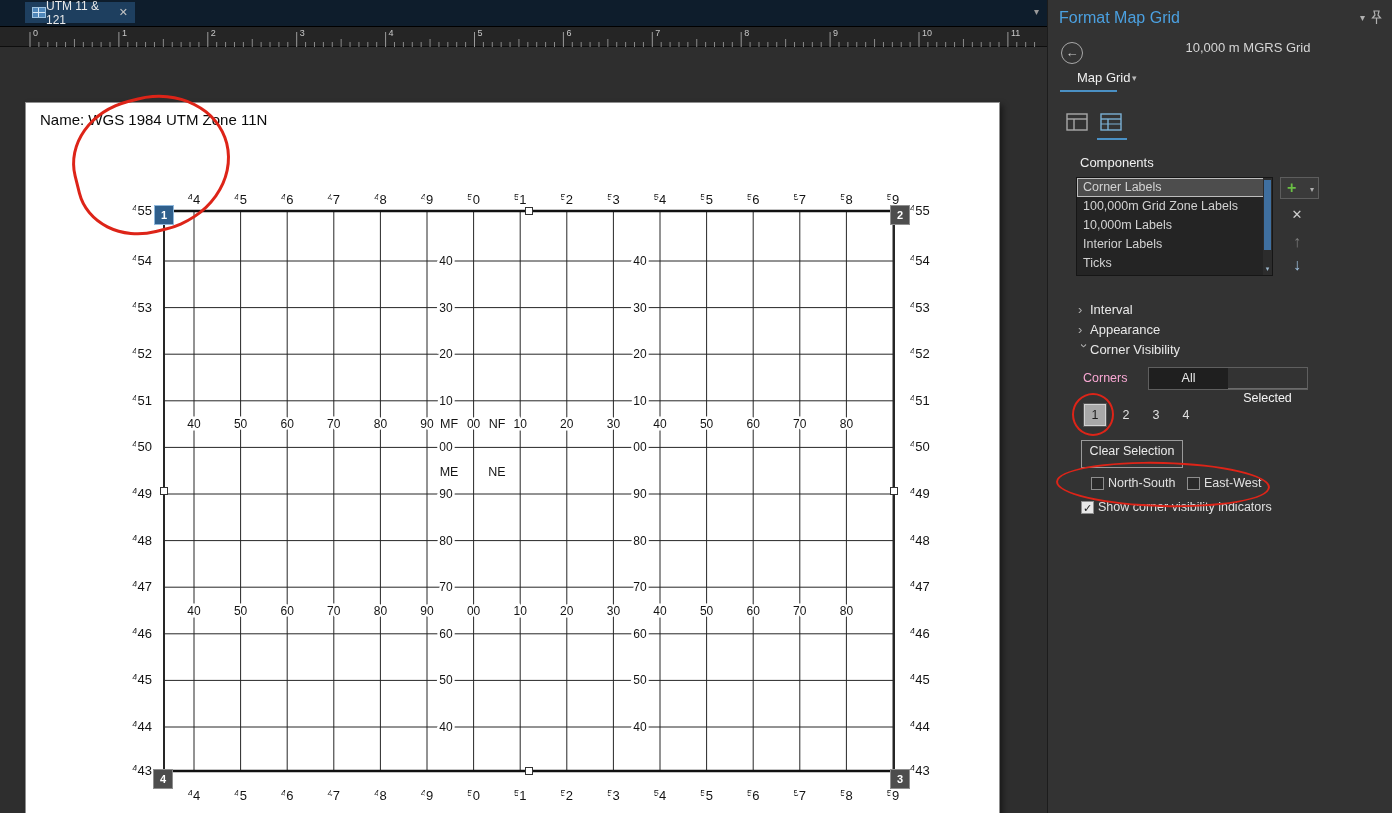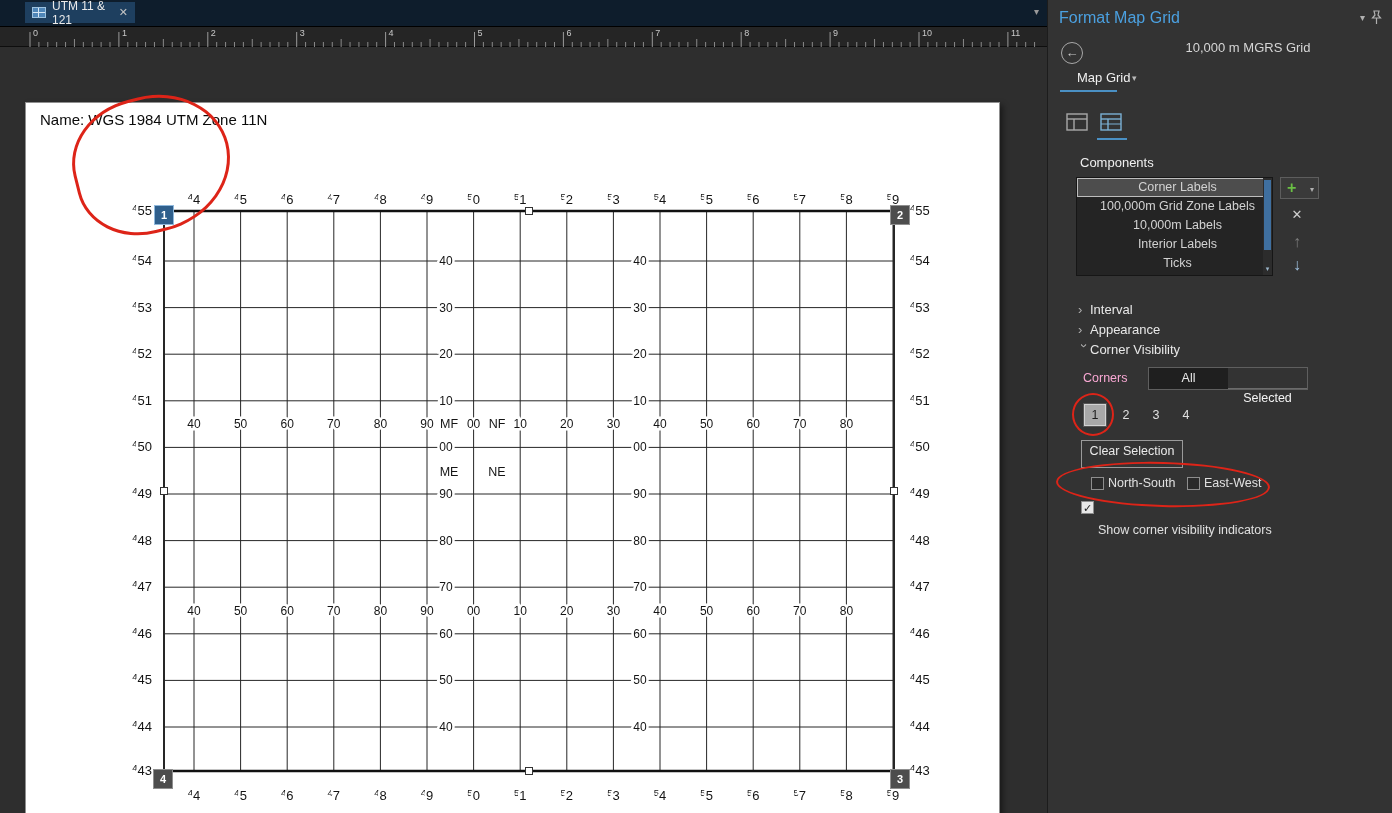--- a/index.html
+++ b/index.html
@@ -4,21 +4,21 @@
 <style>
   * { margin:0; padding:0; box-sizing:border-box; }
   html,body { width:1392px; height:813px; overflow:hidden; background:#2b2b2b;
               font-family:"Liberation Sans", sans-serif; }
   body { position:relative; }
 
   
   #tabstrip { position:absolute; left:0; top:0; width:1047px; height:27px;
               background:#0e1d2c; border-bottom:1px solid #000; }
   .doc-tab { position:absolute; left:25px; top:2px; height:21px; width:110px;
-             background:#1e3f5f; display:flex; align-items:center; gap:6px;
+             background:#1e3f5f; display:flex; align-items:center; 
              padding:4px 7px; color:#eaeaea; font-size:12px; }
   .doc-tab .tabicon { width:14px; height:11px; background:#4f86b8;
              border:1px solid #9cc2e0; position:relative; flex:0 0 auto; }
   .doc-tab .tabicon:before { content:""; position:absolute; left:5px; top:0; width:1px; height:100%; background:#d7e7f4; }
   .doc-tab .tabicon:after  { content:""; position:absolute; left:0; top:4px; width:100%; height:1px; background:#d7e7f4; }
   .doc-tab .close { color:#c4c4c4; font-size:11px; margin-left:4px; cursor:pointer; }
   .strip-caret { position:absolute; right:8px; top:6px; color:#9a9a9a; font-size:10px; }
 
   #ruler { position:absolute; left:0; top:27px; width:1047px; height:20px;
            background:#252525; border-bottom:1px solid #0e0e0e; }
@@ -43,21 +43,21 @@
                font-size:13px; color:#d6d6d6; }
   .mapgrid-tab { position:absolute; left:12px; top:70px; font-size:13px; color:#f0f0f0; cursor:pointer;margin-left:17px; }
   .mapgrid-underline { position:absolute; left:12px; top:90px; width:57px; height:2px; background:#4a90c4; }
   .mapgrid-caret { position:absolute; left:84px; top:73px; font-size:9px; color:#b8b8b8; cursor:pointer; }
   .icon-tab { position:absolute; top:112px; width:24px; height:24px; cursor:pointer; }
   .icontab-underline { position:absolute; left:49px; top:138px; width:30px; height:2px; background:#4a90c4; }
 
   .components-label { position:absolute; left:32px; top:155px; font-size:13px; color:#f0f0f0; }
   .listbox { position:absolute; left:28px; top:177px; width:197px; height:99px;
              background:#242424; border:1px solid #161616; overflow:hidden; }
-  .listbox ul { list-style:none;text-align:center; }
+  .listbox ul { list-style:none; }
   .listbox li { height:19px; line-height:19px; padding-left:6px; font-size:12.5px;
                 color:#d2d2d2; white-space:nowrap; cursor:pointer; }
   .listbox li.selected { background:#4d4d4d; box-shadow:inset 0 0 0 1px #bdbdbd; }
   .vscroll { position:absolute; right:0; top:0; width:9px; height:100%; background:#2c2c2c; }
   .vscroll .thumb { position:absolute; left:1px; top:2px; width:7px; height:70px; background:#3f6f9f; }
   .vscroll .sdown { position:absolute; left:0; bottom:0; width:9px; height:12px;
                     color:#9ab4c8; font-size:7px; text-align:center; line-height:12px; }
 
   .add-btn { position:absolute; left:232px; top:177px; width:39px; height:22px;
              background:#3a3a3a; border:1px solid #5d5d5d; cursor:pointer; }
@@ -497,18 +497,18 @@
       <div class="corner-btn" style="left: 127px;">4</div>
     </div>
 
   <div class="clear-btn">Clear Selection</div>
 
   <span class="cb" style="left:43px; top:477px;"></span>
   <span class="cb-label" style="left:60px; top:476px;">North-South</span>
   <span class="cb" style="left:139px; top:477px;"></span>
   <span class="cb-label" style="left:156px; top:476px;">East-West</span>
   <span class="cb checked" style="left:33px; top:501px;">✓</span>
-  <span class="cb-label" style="left:50px; top:500px;margin-top:23px;">Show corner visibility indicators</span>
+  <span class="cb-label" style="left:50px; top:500px;">Show corner visibility indicators</span>
 </div>
 
 <div class="anno" id="anno-map"></div>
 <div class="anno" id="anno-corner1"></div>
 <div class="anno" id="anno-checkboxes"></div>
 
 </body></html>

